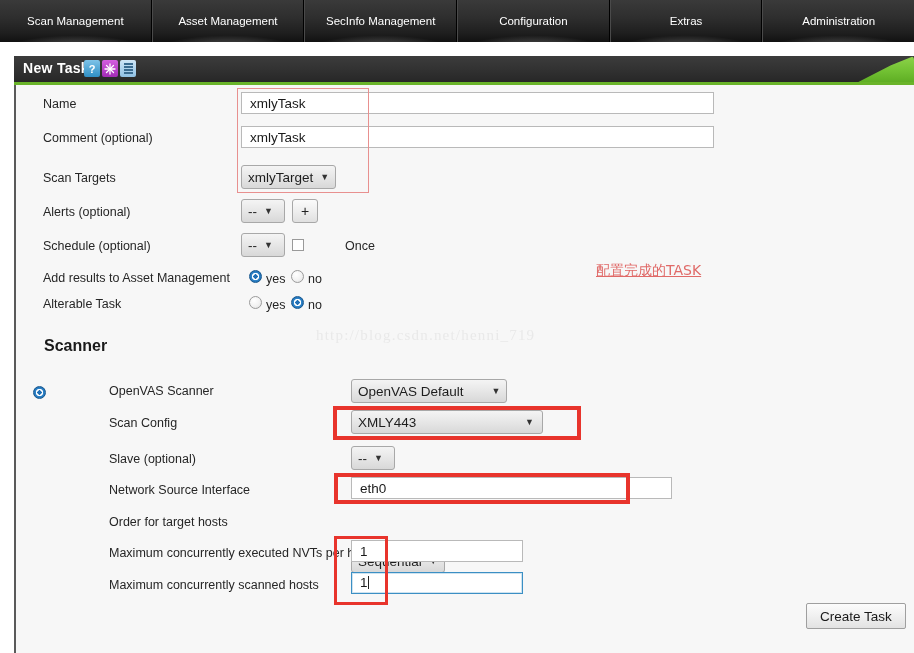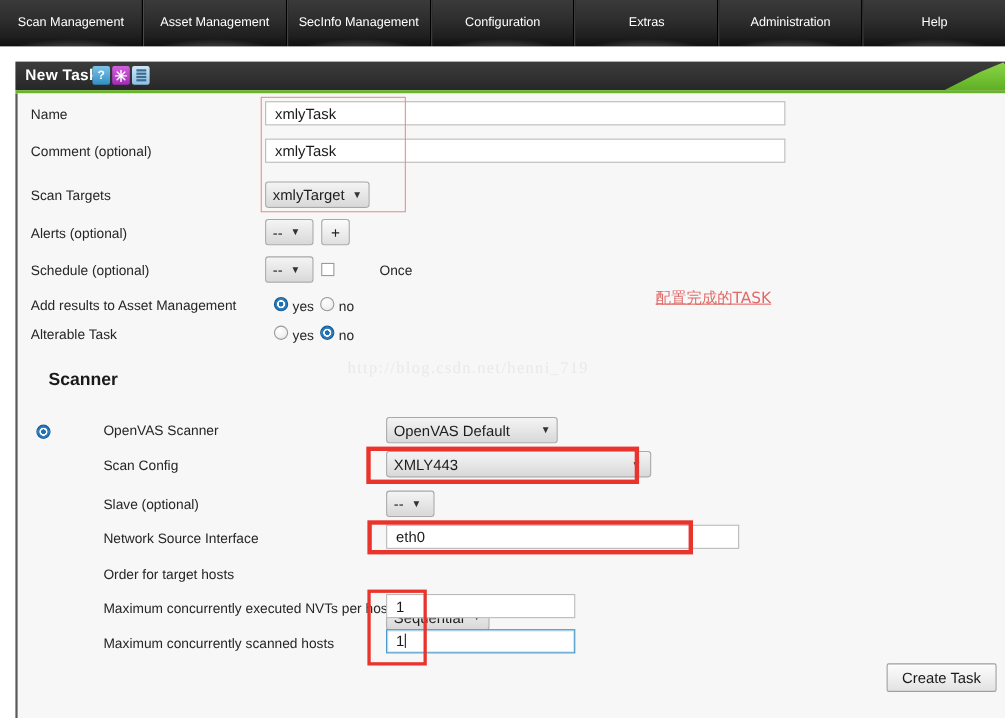--- a/index.html
+++ b/index.html
@@ -118,20 +118,21 @@
     height: 568px;
     background: #f7f7f7;
     border-left: 2px solid #5a5a5a;
     box-sizing: border-box;
   }
   .lbl {
     position: absolute;
     font-size: 12.5px;
     color: #262626;
     white-space: nowrap;
+    margin-left: 15px;
   }
 
   
   .tinput {
     position: absolute;
     box-sizing: border-box;
     background: #ffffff;
     border: 1px solid #b9b9b9;
     font-family: "Liberation Sans", sans-serif;
     font-size: 13.5px;
@@ -285,23 +286,20 @@
     </div>
   <div class="nav-tab">
       <span>Configuration</span>
     </div>
   <div class="nav-tab">
       <span>Extras</span>
     </div>
   <div class="nav-tab">
       <span>Administration</span>
     </div>
-  <div class="nav-tab">
-      <span>Help</span>
-    </div>
 </div>
 
 <div class="panel-header">
   <div class="panel-header-green"></div>
   <div class="panel-title">New Task</div>
 </div>
 
 <div class="header-icons">
   <div class="hicon help">
       <span>?</span>
@@ -378,21 +376,21 @@
   <div class="section-title" style="left:28px; top:252px;">Scanner</div>
 
   <div class="radio on" style="left:17px; top:301px;"></div>
   <div class="lbl" style="left:78px; top:299px;">OpenVAS Scanner</div>
   <div class="sel" style="left:335px; top:294px;gap:21px;">
     <span>OpenVAS Default</span>
       <span class="arrow">▼</span>
   </div>
 
   <div class="lbl" style="left:78px; top:331px;">Scan Config</div>
-  <div class="sel wide" style="left:335px; top:325px; width:241px;gap:36px;">
+  <div class="sel wide" style="left:335px; top:325px; width:192px;gap:36px;">
     <span>XMLY443</span>
       <span class="arrow">▼</span>
   </div>
   <div class="anno-box anno-thick" style="left:317px; top:321px; width:248px; height:34px;"></div>
 
   <div class="lbl" style="left:78px; top:367px;">Slave (optional)</div>
   <div class="sel" style="left:335px; top:361px; width:44px;">
     <span>--</span>
       <span class="arrow">▼</span>
   </div>

